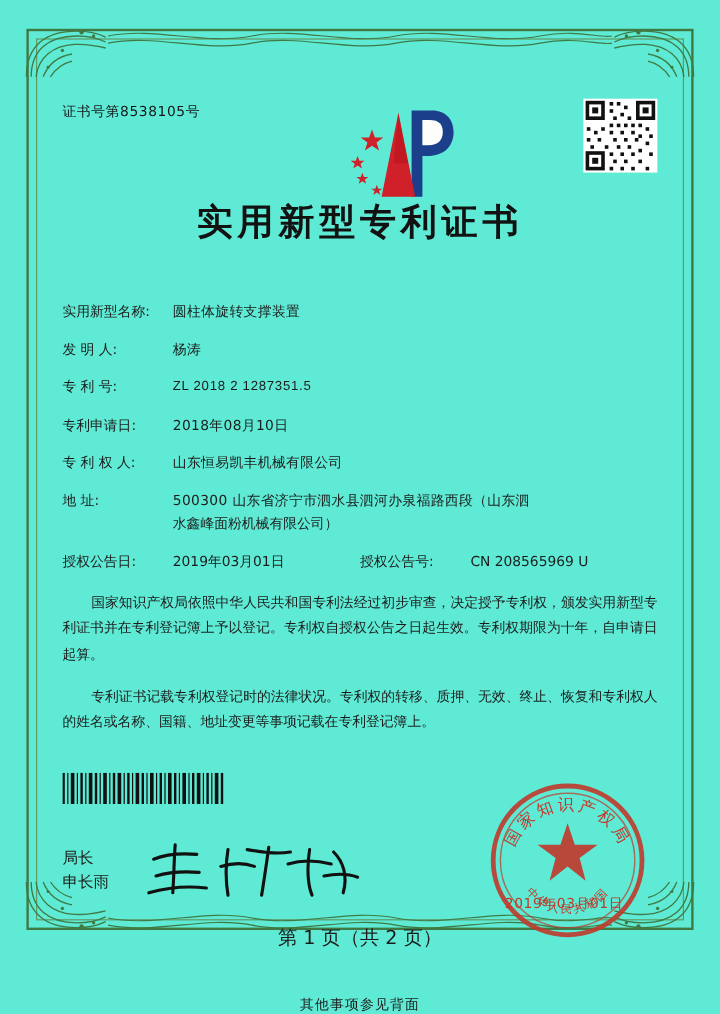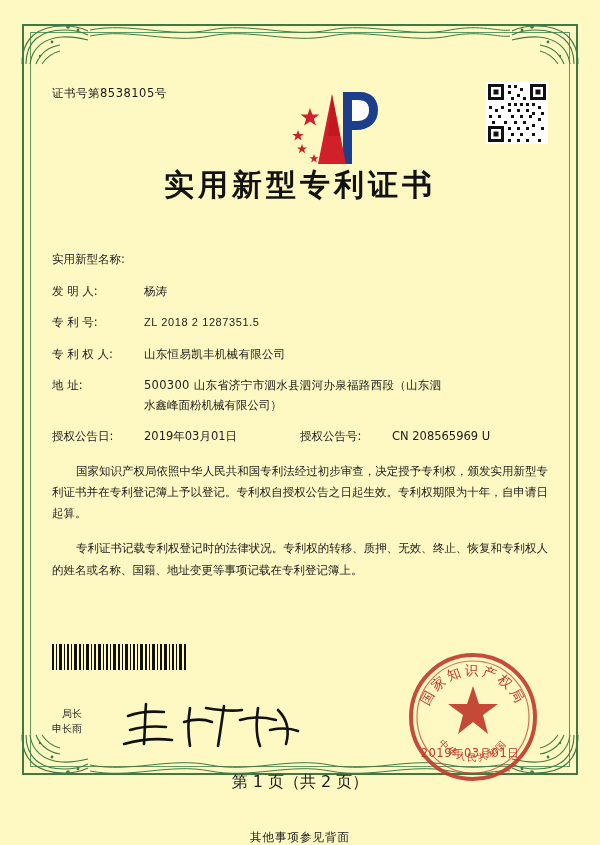--- a/index.html
+++ b/index.html
@@ -6,21 +6,21 @@
   body{
     width:600px;height:845px;
     background:#ffffff;
     font-family:"DejaVu Sans","Liberation Sans",sans-serif;
     color:#1c1c1c;
     position:relative;
     overflow:hidden;
   }
   .page{
     position:absolute;inset:0;
-    background:#fef9c3;
+    background:#5eead4;
   }
   
   .border-outer{
     position:absolute;
     left:22px;top:24px;right:22px;bottom:70px;
     border:2px solid #3f7a44;
   }
   .border-inner{
     position:absolute;
     left:30px;top:32px;right:30px;bottom:78px;
@@ -132,21 +132,21 @@
     position:absolute;
     left:52px;right:52px;top:634px;
     height:140px;
   }
   .barcode{
     position:absolute;left:0;top:10px;width:136px;height:26px;
   }
   .barcode svg{width:100%;height:100%;display:block;}
   .sig-label{
     position:absolute;left:0;top:72px;
-    font-size:10px;line-height:1.5;text-align:right;
+    font-size:13px;line-height:1.5;
   }
   .signature{
     position:absolute;left:66px;top:66px;
     width:190px;height:50px;
   }
   .signature svg{width:100%;height:100%;display:block;}
 
   .seal{
     position:absolute;
     right:8px;top:16px;
@@ -358,32 +358,37 @@
     </div>
 
     <div class="cert-no">证书号第8538105号</div>
 
     <div class="title">实用新型专利证书</div>
 
     <div class="fields">
 
       <div class="field">
         <div class="lab">实用新型名称:</div>
+        <div class="val">圆柱体旋转支撑装置</div>
       </div>
 
       <div class="field">
         <div class="lab">发 明 人:</div>
         <div class="val">杨涛</div>
       </div>
 
       <div class="field">
         <div class="lab">专 利 号:</div>
         <div class="val mono">ZL 2018 2 1287351.5</div>
       </div>
 
+      <div class="field">
+        <div class="lab">专利申请日:</div>
+        <div class="val">2018年08月10日</div>
+      </div>
 
       <div class="field">
         <div class="lab">专 利 权 人:</div>
         <div class="val">山东恒易凯丰机械有限公司</div>
       </div>
 
       <div class="field">
         <div class="lab">地        址:</div>
         <div class="val">500300 山东省济宁市泗水县泗河办泉福路西段（山东泗</div>
       </div>

